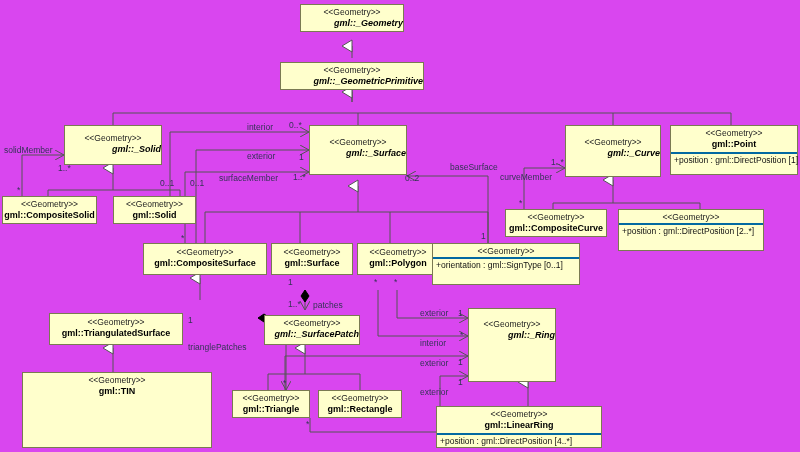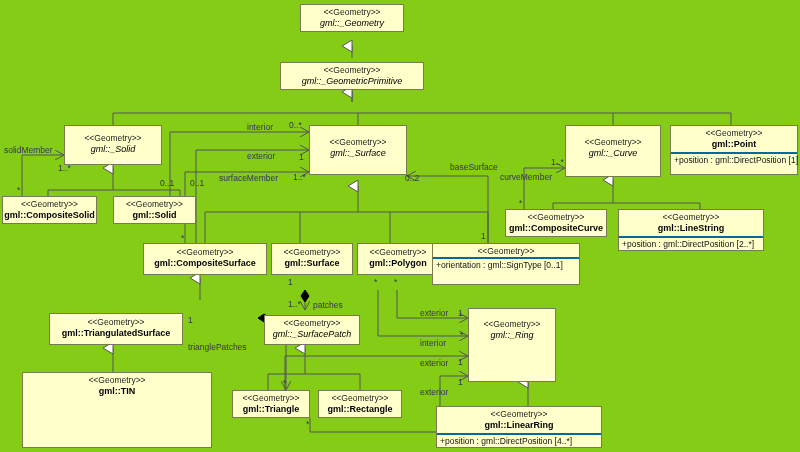--- a/index.html
+++ b/index.html
@@ -3,21 +3,21 @@
 <meta charset="utf-8">
 <style>
   html, body {
     margin: 0; padding: 0;
     background: #ffffff;
   }
   #canvas {
     position: relative;
     width: 800px;
     height: 452px;
-    background: #84cc16;
+    background: #d946ef;
     font-family: "Liberation Sans", sans-serif;
     overflow: hidden;
   }
   svg.wires {
     position: absolute;
     left: 0; top: 0;
     width: 800px; height: 452px;
     pointer-events: none;
   }
   .cls {
@@ -40,21 +40,22 @@
     display: block;
     font-size: 9px;
     line-height: 11px;
     font-weight: bold;
     color: #000000;
     padding-bottom: 2px;
     white-space: nowrap;
   }
   .cls.abstract .nm {
     font-style: italic;
-    font-weight: normal;
+    font-weight: bold;
+    text-align: right;
   }
   .cls .attrs {
     border-top: 2px solid #0369a1;
     text-align: left;
     padding: 1px 2px 1px 3px;
   }
   .cls .attr {
     display: block;
     font-size: 8.5px;
     line-height: 10.5px;
@@ -211,21 +212,20 @@
     <span class="nm">gml::Solid</span>
   </div>
 
   <div class="cls" style="left:505px; top:209px; width:102px; height:28px;">
     <span class="stereo">&lt;&lt;Geometry&gt;&gt;</span>
     <span class="nm">gml::CompositeCurve</span>
   </div>
 
   <div class="cls" style="left:618px; top:209px; width:146px; height:42px;">
     <span class="stereo">&lt;&lt;Geometry&gt;&gt;</span>
-    <span class="nm">gml::LineString</span>
     <div class="attrs">
       <span class="attr">+position : gml::DirectPosition [2..*]</span>
     </div>
   </div>
 
   <div class="cls" style="left:143px; top:243px; width:124px; height:32px;">
     <span class="stereo" style="padding-top:3px;">&lt;&lt;Geometry&gt;&gt;</span>
     <span class="nm">gml::CompositeSurface</span>
   </div>
 

